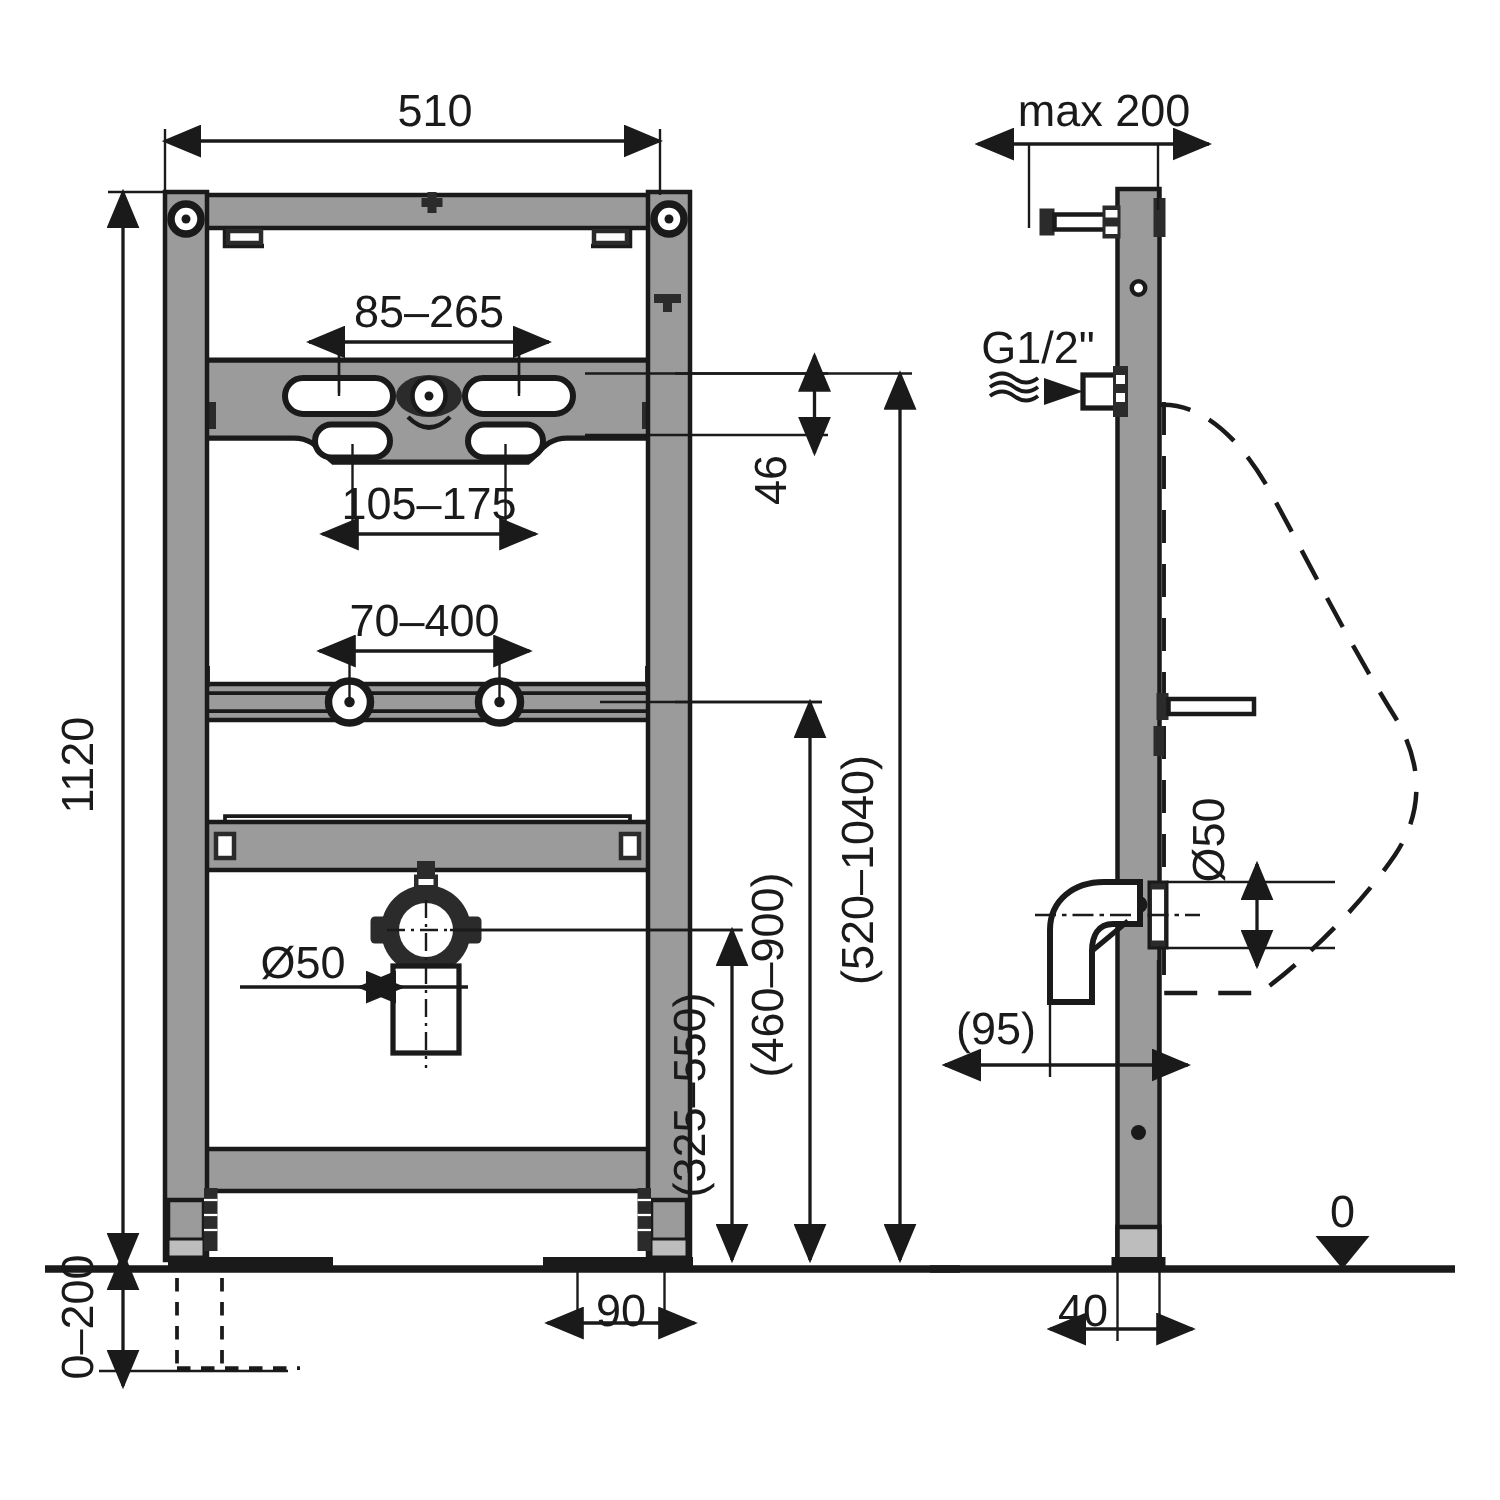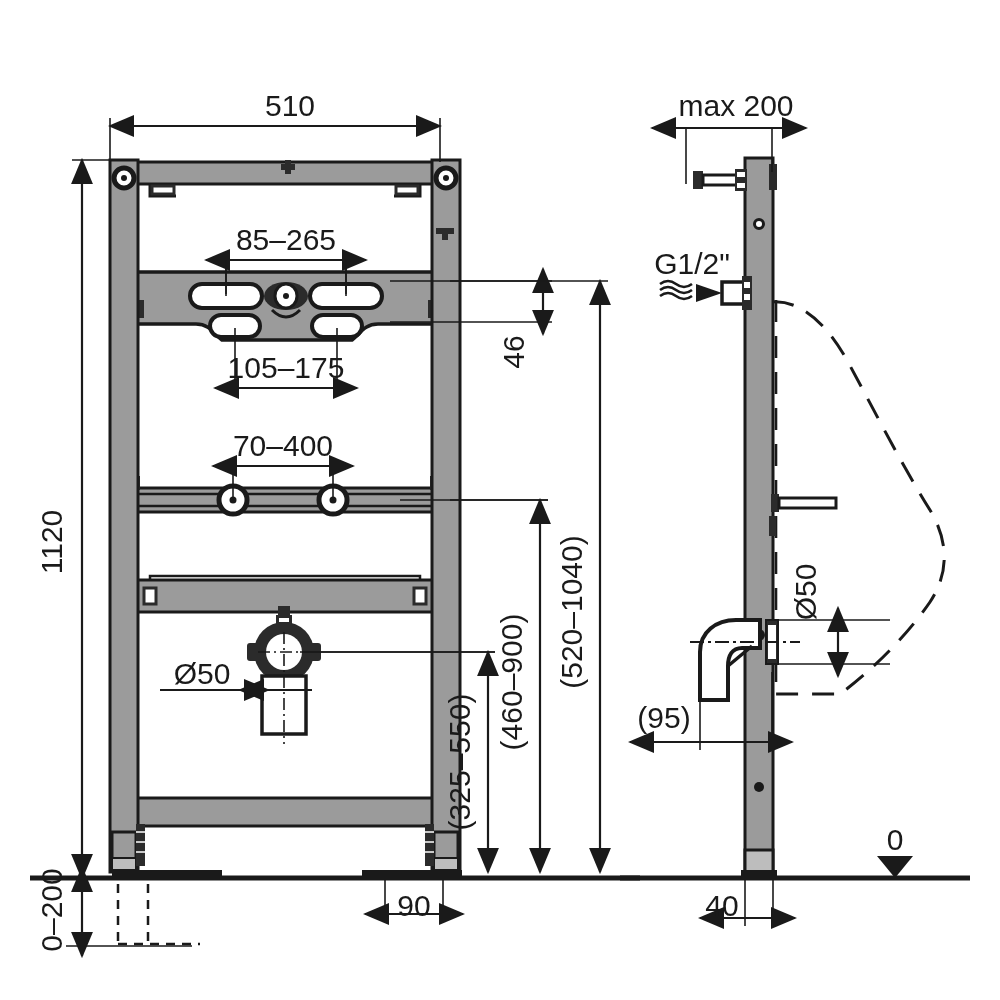--- a/index.html
+++ b/index.html
@@ -1,17 +1,17 @@
 <!DOCTYPE html>
 <html><head>
 <meta charset="utf-8">
 <style>
   html,body{margin:0;padding:0;background:#ffffff;}
   body{width:1000px;height:1000px;overflow:hidden;font-family:"Liberation Sans",sans-serif;}
-  #stage{position:relative;width:1000px;height:720px;background:#fff;margin-top:32px;}
+  #stage{position:relative;width:1000px;height:720px;background:#fff;}
   svg{display:block;}
   .dimtxt{font-family:"Liberation Sans",sans-serif;font-size:30px;fill:#1a1a1a;}
 </style>
 </head>
 <body>
 
 <div id="stage">
 <svg width="1000" height="1000" viewBox="0 0 1000 1000">
 
   <defs>

